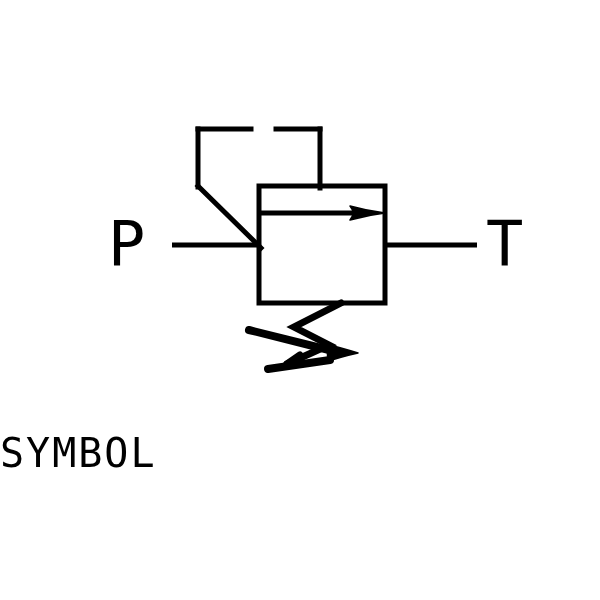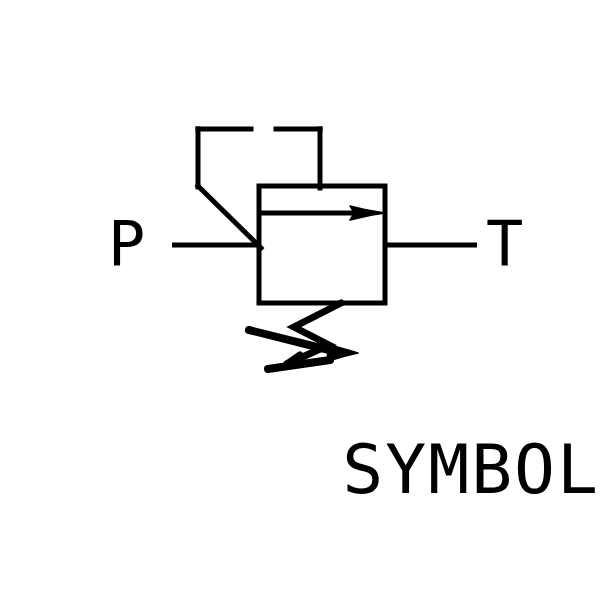--- a/index.html
+++ b/index.html
@@ -43,23 +43,23 @@
   #label-t {
     left: 486px;
     top: 213px;
     font-size: 62px;
   }
   #caption {
     position: absolute;
     left: 0;
     top: 430px;
     width: 600px;
-    text-align: right;
+    text-align: left;
     font-family: "DejaVu Sans Mono", "Liberation Mono", monospace;
-    font-size: 68px;
+    font-size: 40px;
     letter-spacing: 2px;
     color: #000000;
     white-space: pre;
     user-select: none;
   }
 </style>
 </head>
 <body>
 
 <div id="canvas">

